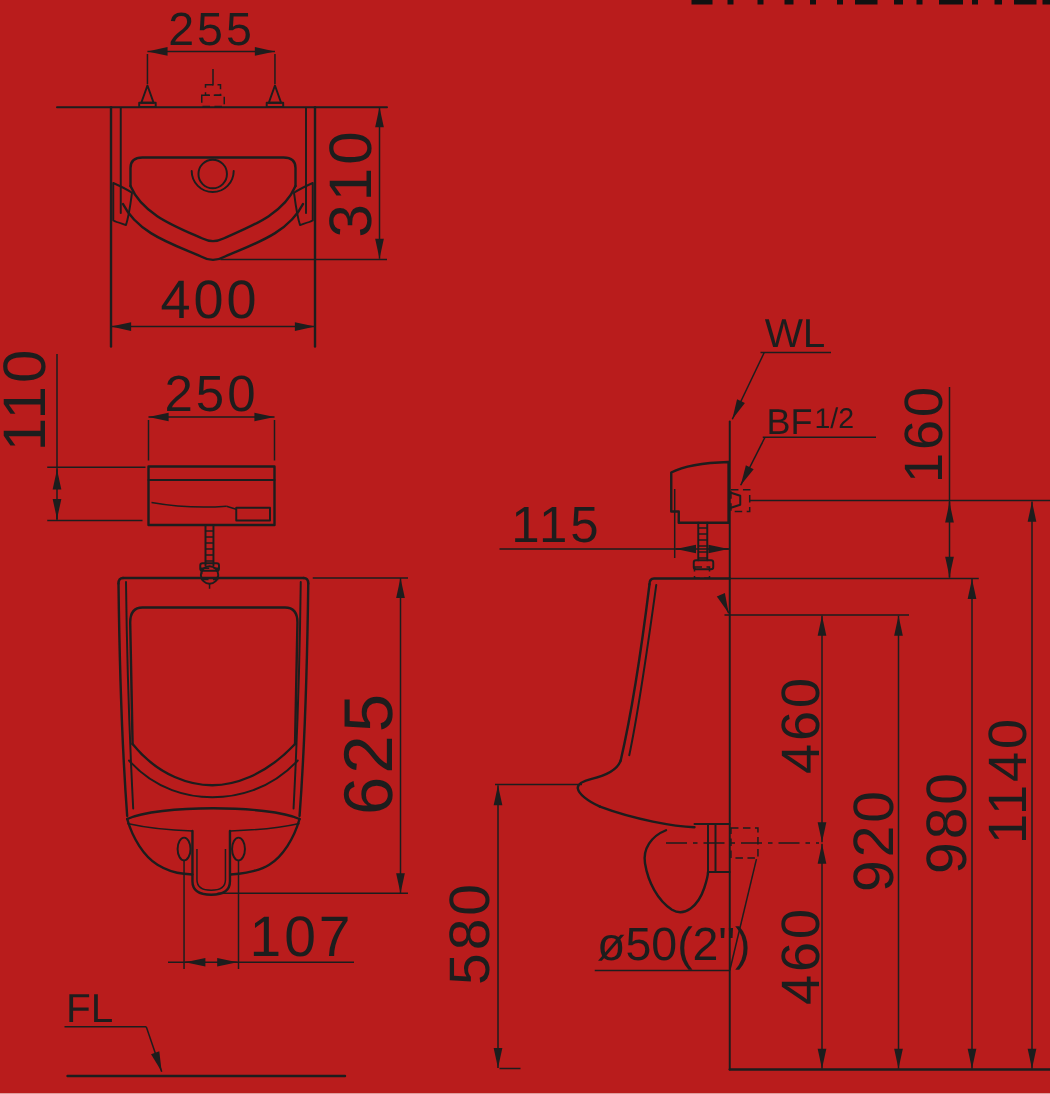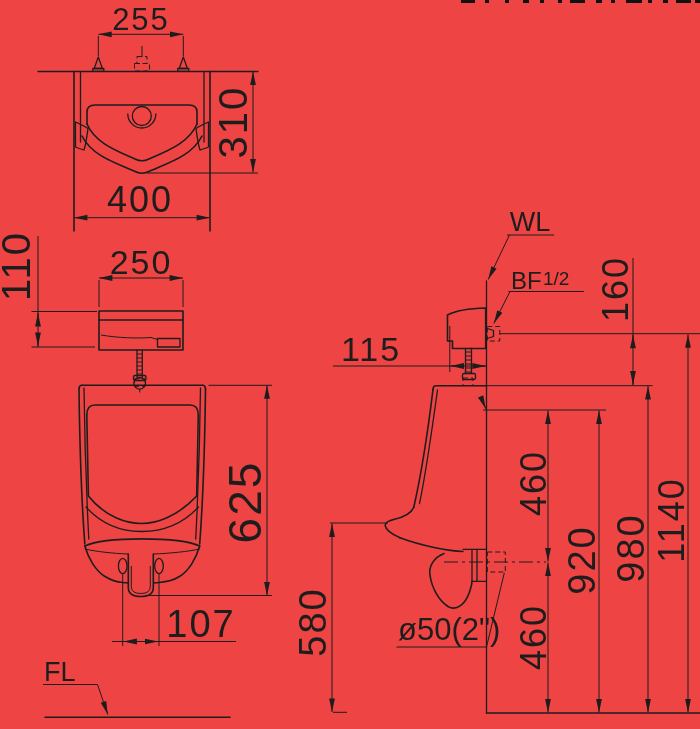--- a/index.html
+++ b/index.html
@@ -1,16 +1,16 @@
 <!DOCTYPE html>
 <html><head>
 <meta charset="utf-8">
 <style>
   html,body{margin:0;padding:0;background:#ffffff;}
-  #stage{position:relative;width:700px;height:729px;background:#ef4444;overflow:hidden;
+  #stage{position:relative;width:700px;height:729px;background:#b91c1c;overflow:hidden;
          font-family:"Liberation Sans",sans-serif;}
   svg{position:absolute;left:0;top:0;}
   .o  {stroke:#1d1d1d;fill:none;stroke-width:1.6;stroke-linecap:round;stroke-linejoin:round;}
   .m  {stroke:#1d1d1d;fill:none;stroke-width:1.3;stroke-linecap:round;stroke-linejoin:round;}
   .t  {stroke:#1d1d1d;fill:none;stroke-width:1.0;stroke-linecap:butt;}
   .dash {stroke-dasharray:5 3;}
   .cdash{stroke-dasharray:14 4 3 4;}
   .frag{fill:#111;}
   text{fill:#1d1d1d;font-family:"Liberation Sans",sans-serif;}
   .dimtxt{letter-spacing:2px;}

